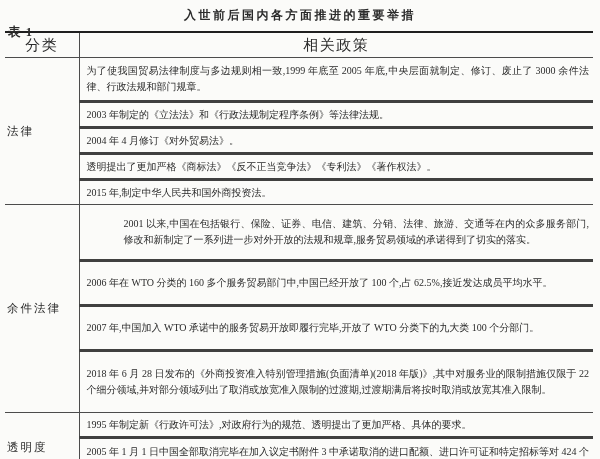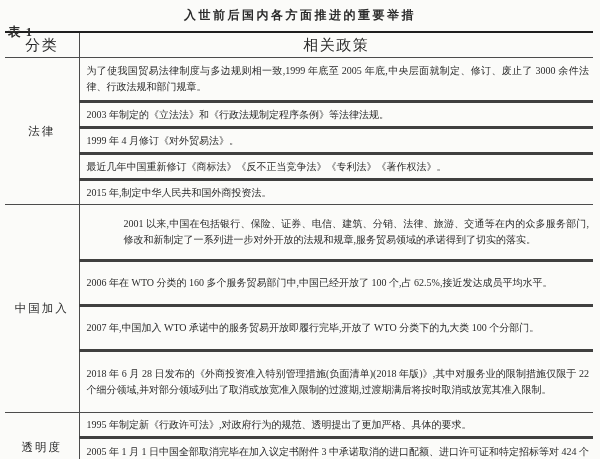--- a/index.html
+++ b/index.html
@@ -44,21 +44,21 @@
     font-weight:normal;
     font-size:15px;
     height:24px;
     letter-spacing:1.5px;
     border-bottom:1px solid #4c4c4c;
     padding:0;
   }
   th.cat-h { border-right:1px solid #4c4c4c; }
   td.cat {
     border-right:1px solid #4c4c4c;
-    text-align:center;
+    text-align:left;
     vertical-align:middle;
     font-size:11.5px;
     letter-spacing:2px;
     padding:0 2px;
   }
   td.pol {
     font-size:10px;
     line-height:16px;
     padding:3px 4px 3px 7px;
     text-align:justify;
@@ -95,31 +95,31 @@
     <tbody>
 
       <tr>
         <td class="cat" rowspan="5">法律</td>
         <td class="pol lines-2">为了使我国贸易法律制度与多边规则相一致,1999 年底至 2005 年底,中央层面就制定、修订、废止了 3000 余件法律、行政法规和部门规章。</td>
       </tr>
       <tr class="inner">
         <td class="pol lines-1">2003 年制定的《立法法》和《行政法规制定程序条例》等法律法规。</td>
       </tr>
       <tr class="inner">
-        <td class="pol lines-1">1999 年 4 月修订《对外贸易法》。</td>
+        <td class="pol lines-1">2004 年 4 月修订《对外贸易法》。</td>
       </tr>
       <tr class="inner">
-        <td class="pol lines-1">最近几年中国重新修订《商标法》《反不正当竞争法》《专利法》《著作权法》。</td>
+        <td class="pol lines-1">透明提出了更加严格《商标法》《反不正当竞争法》《专利法》《著作权法》。</td>
       </tr>
       <tr class="inner">
         <td class="pol lines-1">2015 年,制定中华人民共和国外商投资法。</td>
       </tr>
 
       <tr class="group-start">
-        <td class="cat" rowspan="4">中国加入</td>
+        <td class="cat" rowspan="4">余件法律</td>
         <td class="pol lines-3">2001 以来,中国在包括银行、保险、证券、电信、建筑、分销、法律、旅游、交通等在内的众多服务部门,修改和新制定了一系列进一步对外开放的法规和规章,服务贸易领域的承诺得到了切实的落实。</td>
       </tr>
       <tr class="inner">
         <td class="pol lines-2">2006 年在 WTO 分类的 160 多个服务贸易部门中,中国已经开放了 100 个,占 62.5%,接近发达成员平均水平。</td>
       </tr>
       <tr class="inner">
         <td class="pol lines-2">2007 年,中国加入 WTO 承诺中的服务贸易开放即履行完毕,开放了 WTO 分类下的九大类 100 个分部门。</td>
       </tr>
       <tr class="inner">
         <td class="pol lines-3-tall">2018 年 6 月 28 日发布的《外商投资准入特别管理措施(负面清单)(2018 年版)》,其中对服务业的限制措施仅限于 22 个细分领域,并对部分领域列出了取消或放宽准入限制的过渡期,过渡期满后将按时取消或放宽其准入限制。</td>

